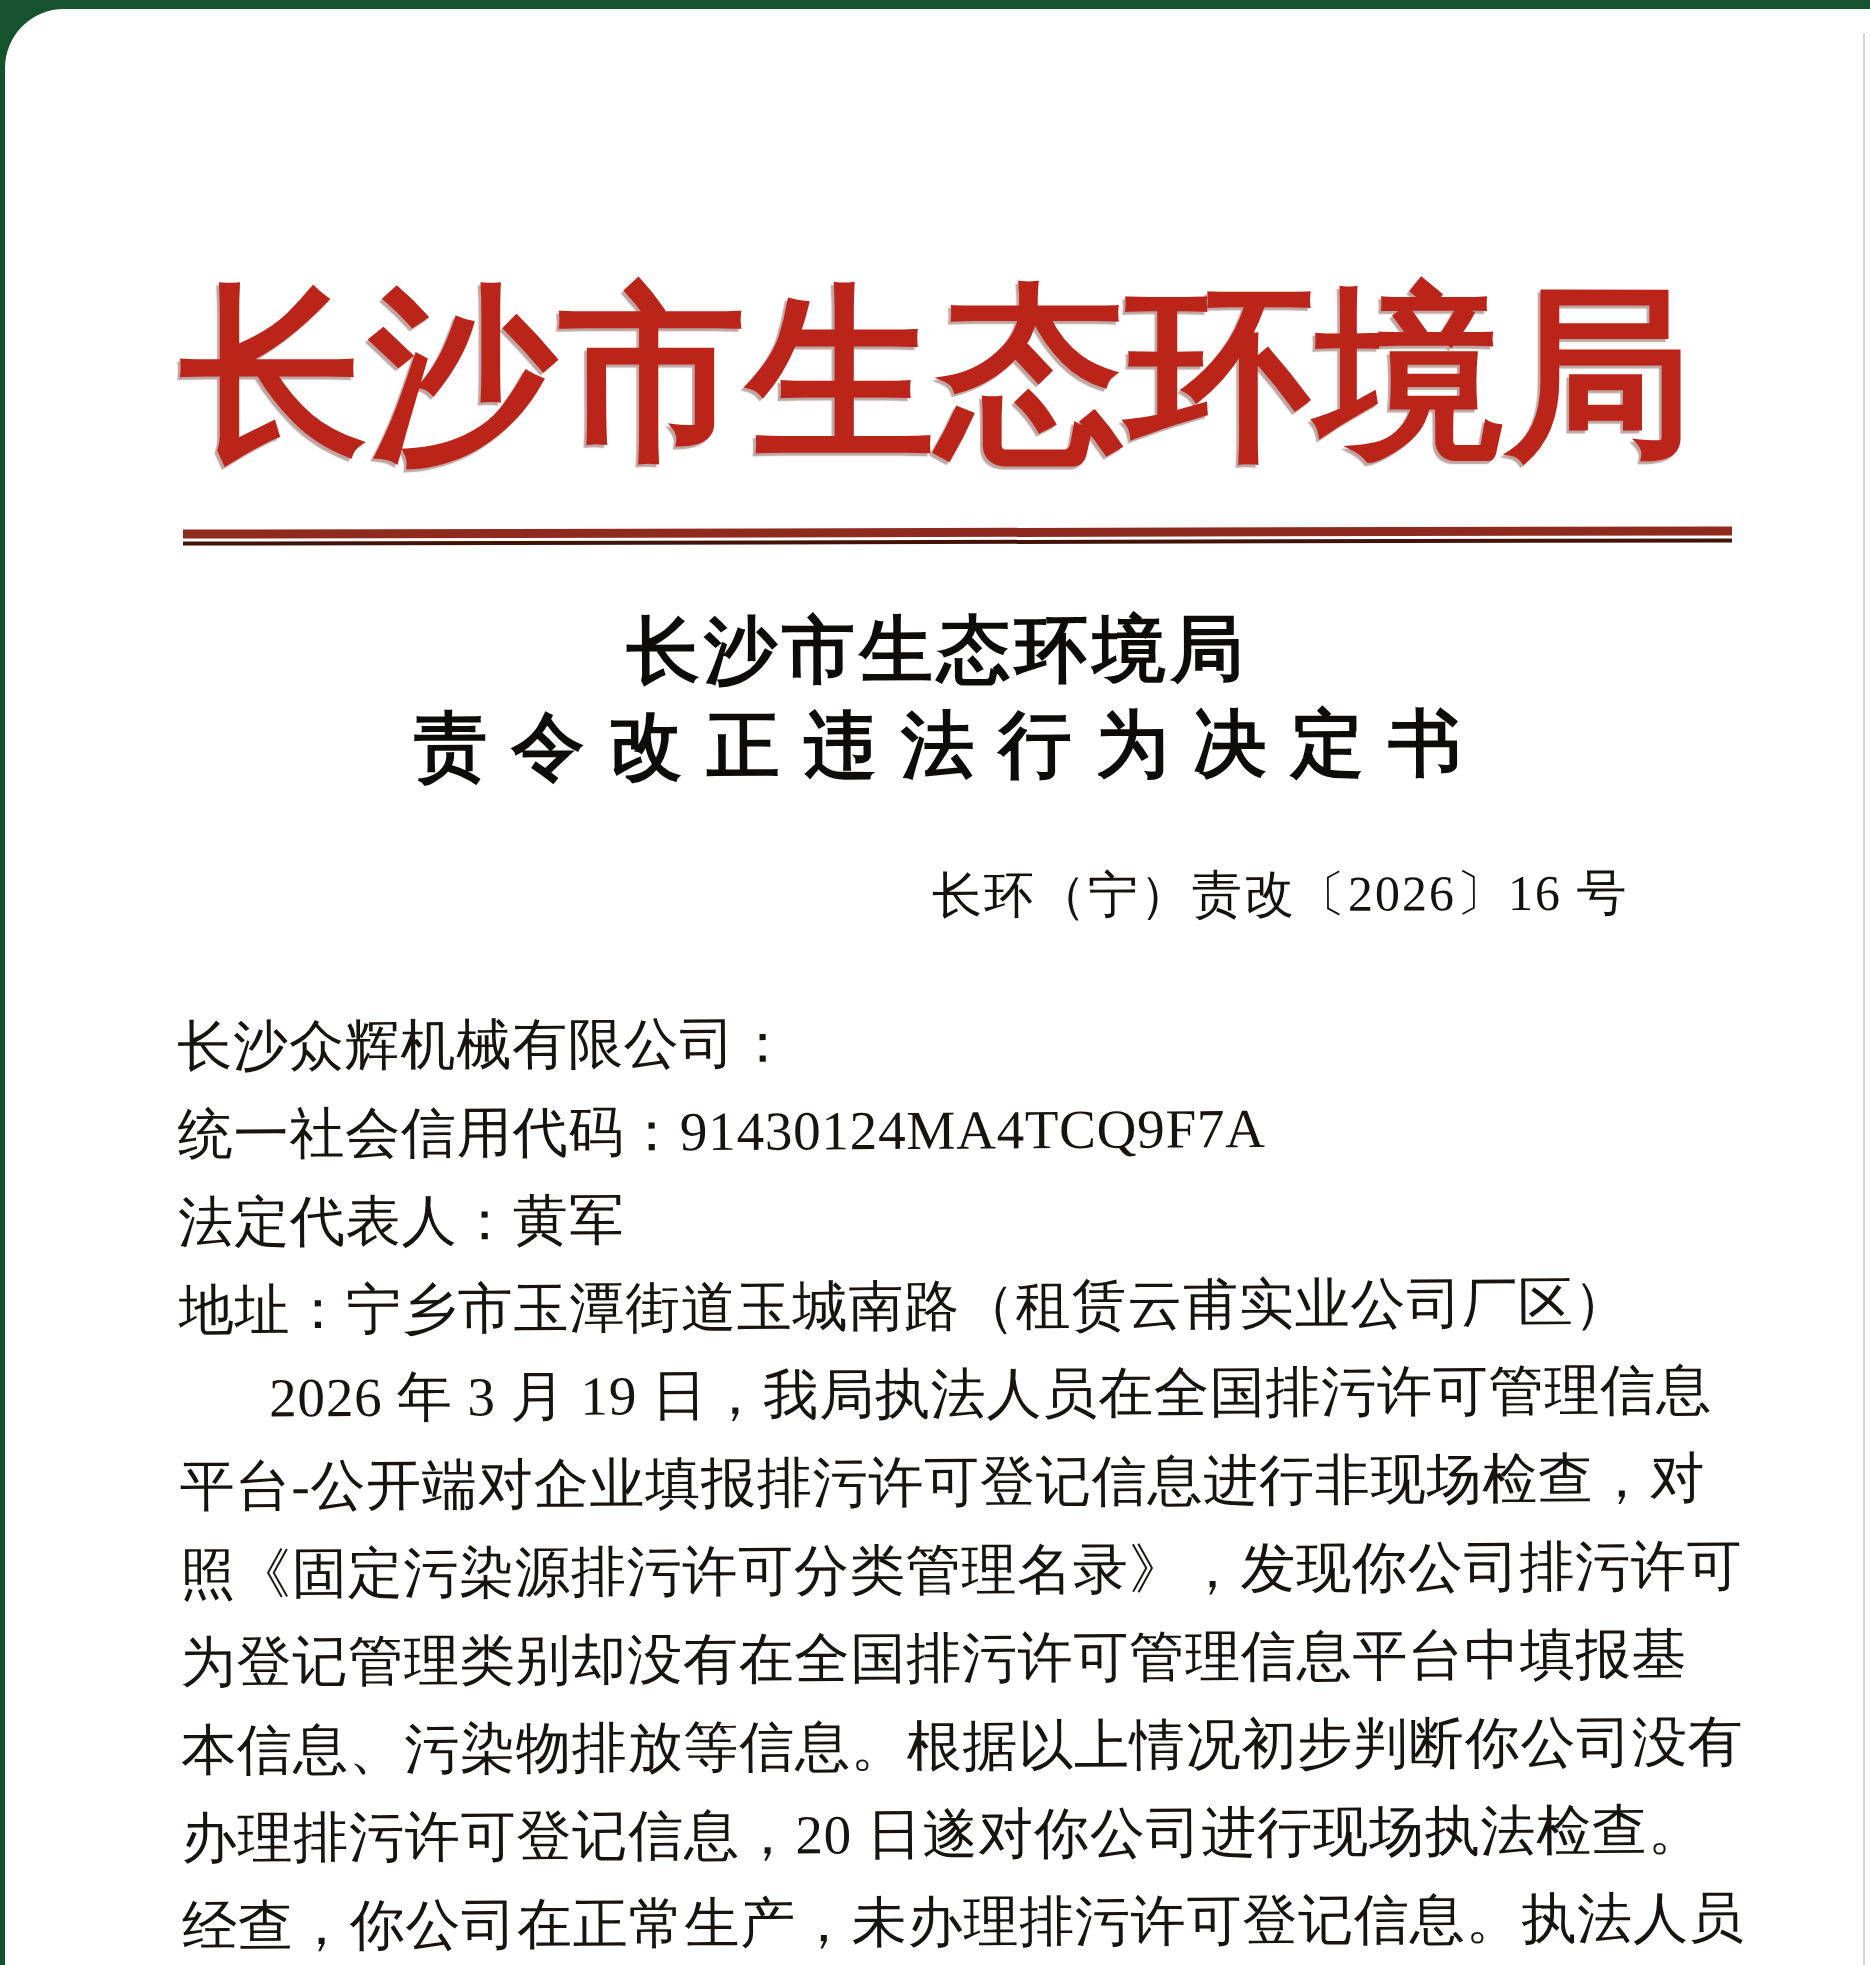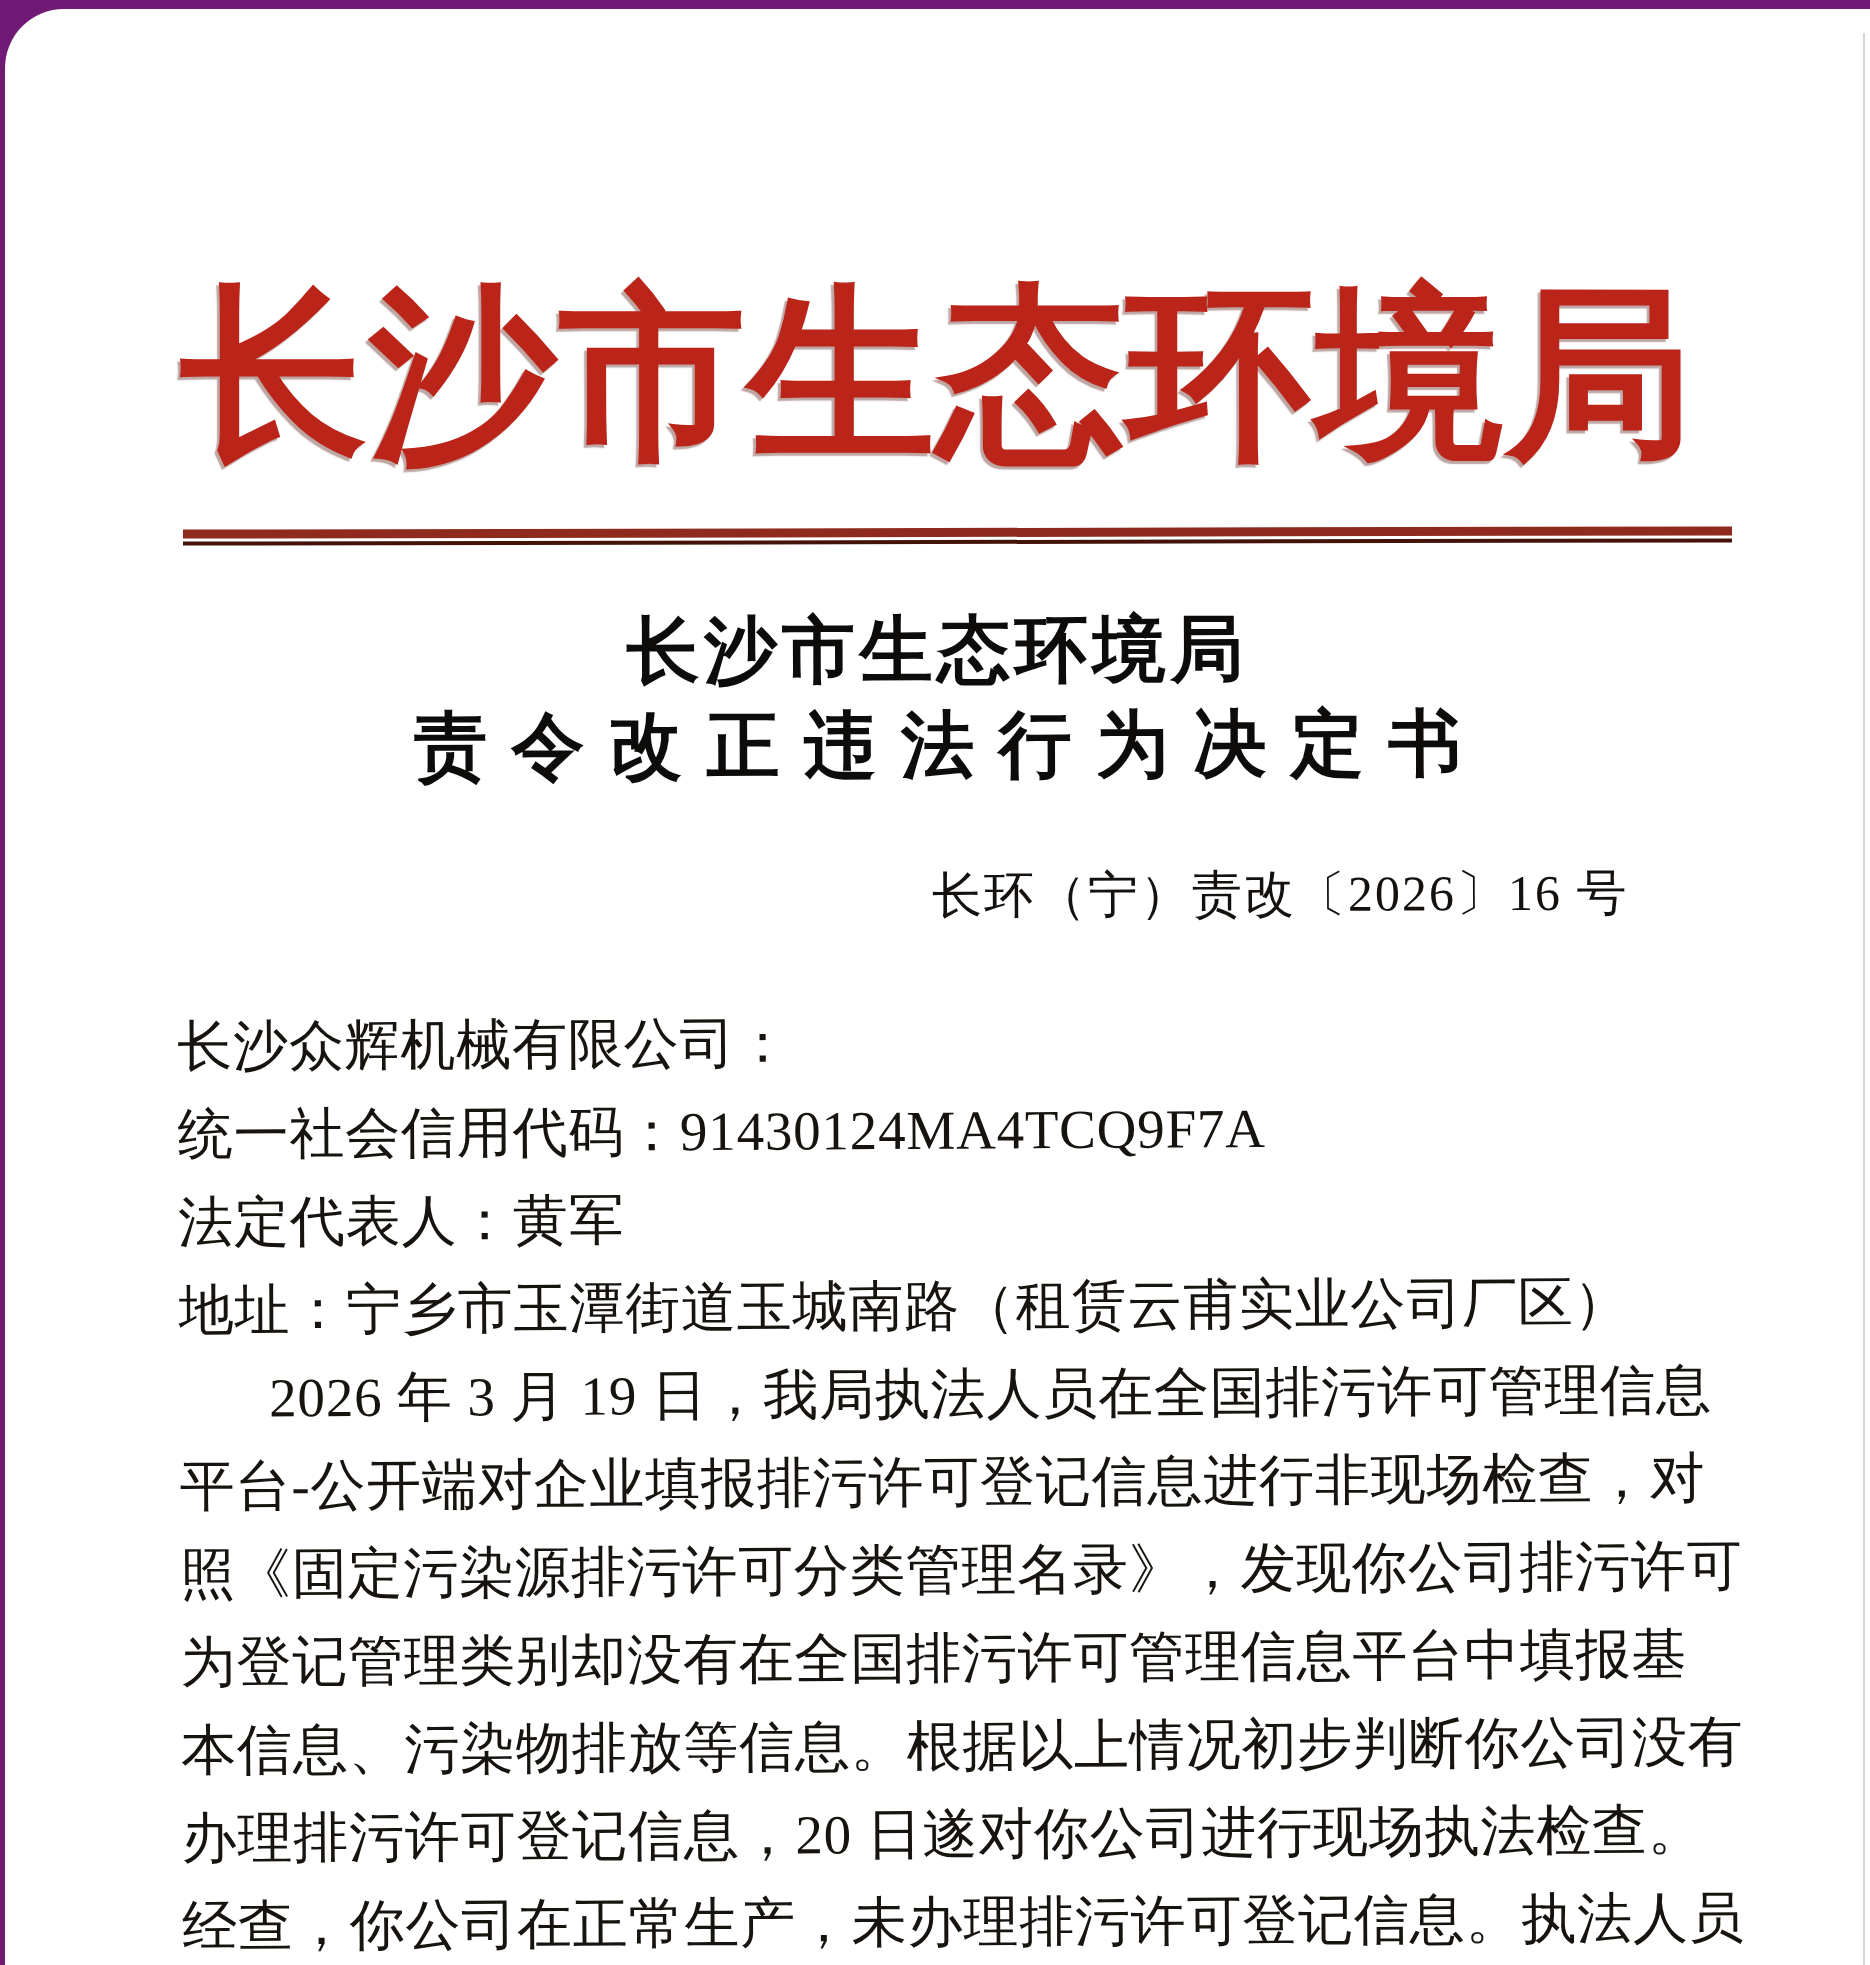--- a/index.html
+++ b/index.html
@@ -7,21 +7,21 @@
     padding: 0;
     width: 1871px;
     height: 2632px;
     overflow: hidden;
     background: #0b0605;
     font-family: "Liberation Serif", "DejaVu Serif", serif;
   }
   .scan {
     position: absolute;
     inset: 0;
-    background: #701a75;
+    background: #14532d;
     text-decoration: underline;
   }
   .paper {
     position: absolute;
     left: 5.1px;
     top: 9px;
     right: 0;
     bottom: 0;
     background: #ffffff;
     border-top-left-radius: 59px;

